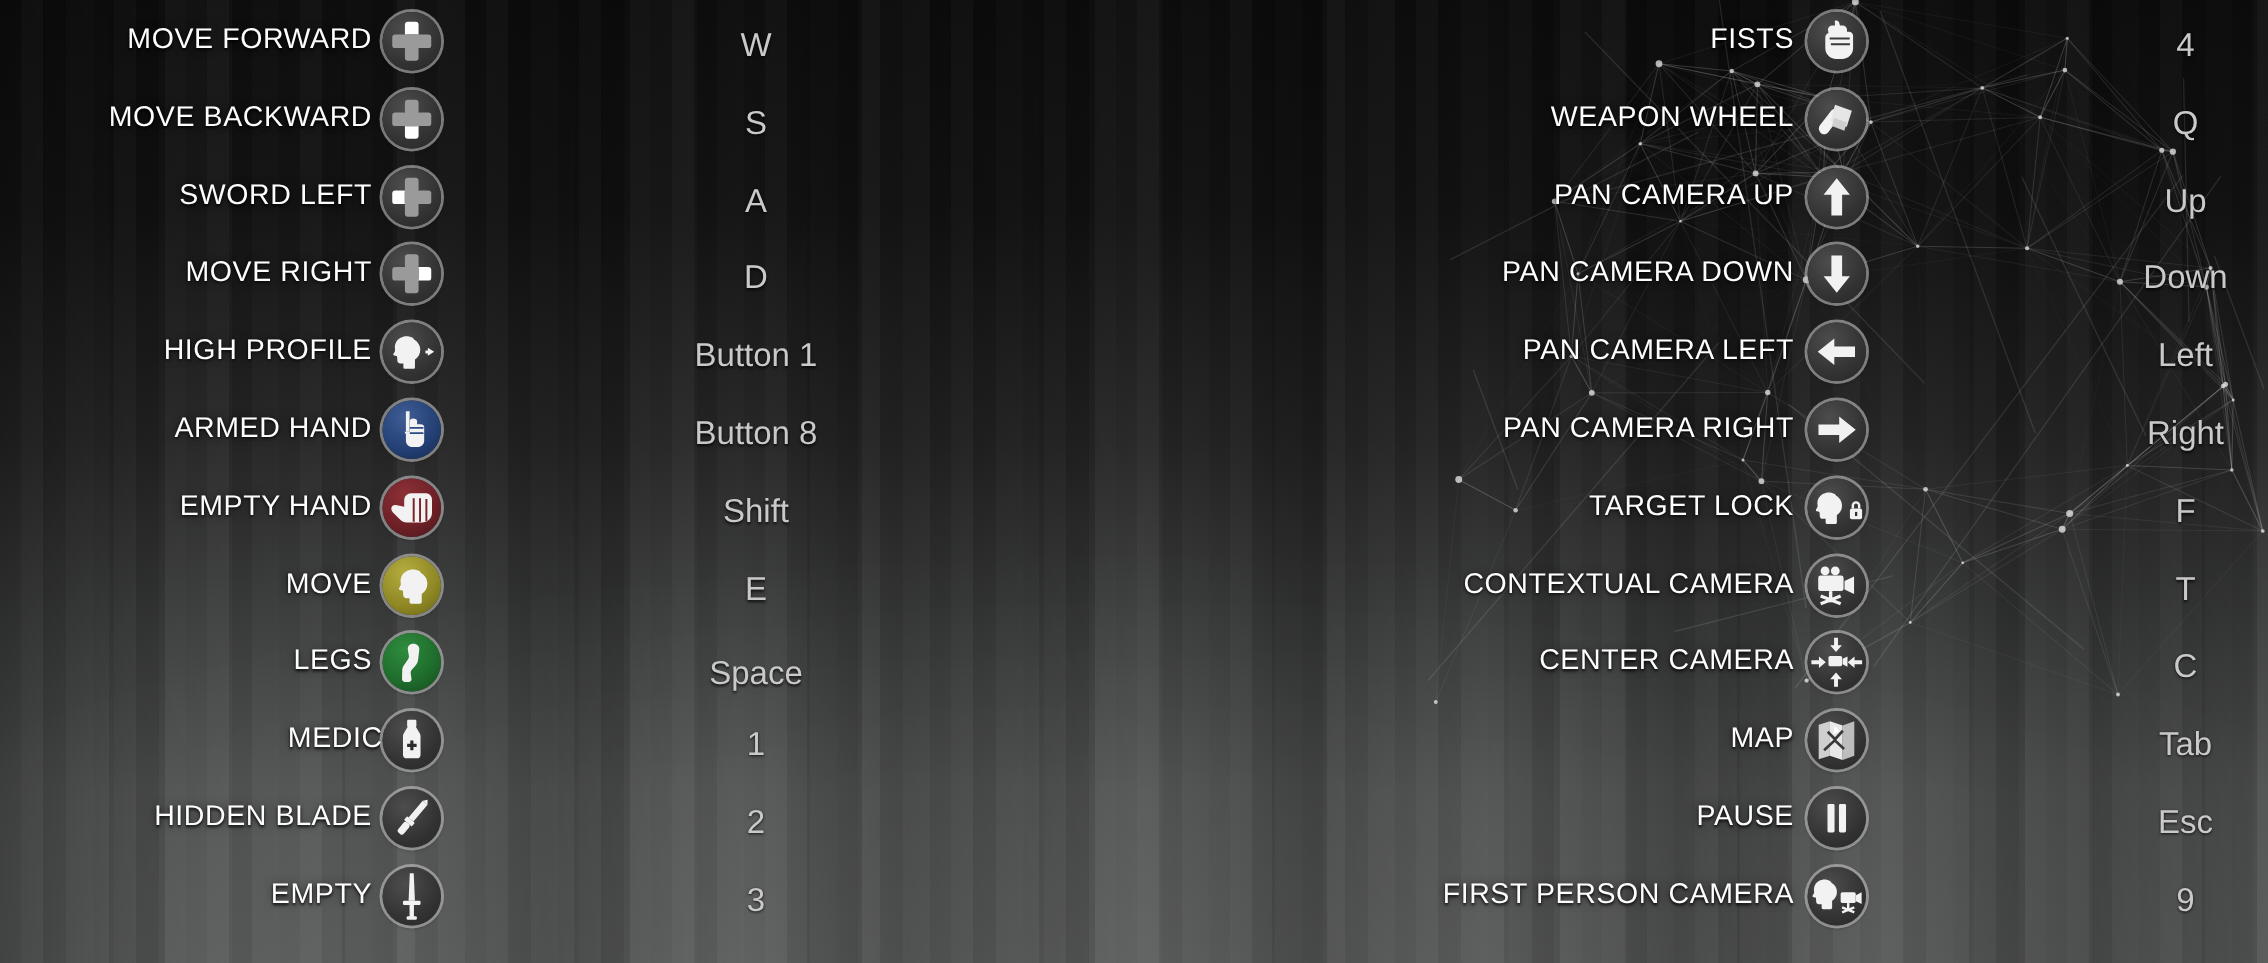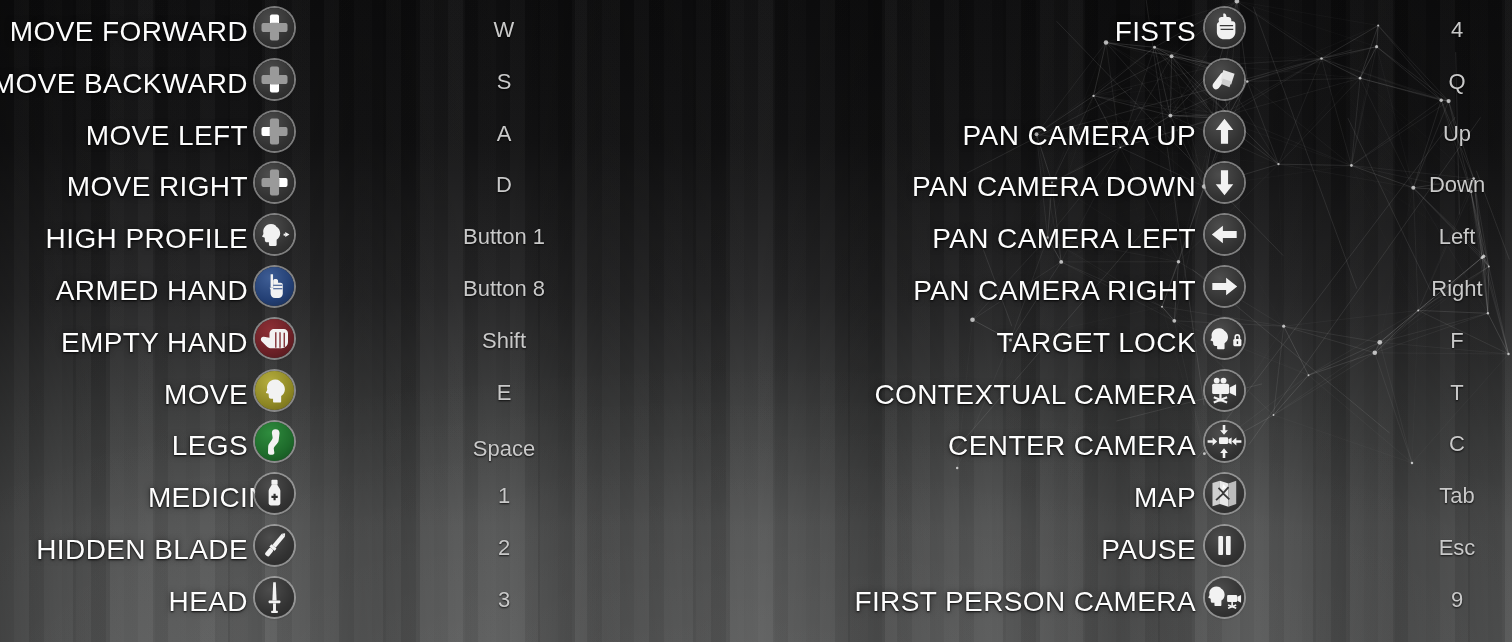--- a/index.html
+++ b/index.html
@@ -66,21 +66,21 @@
     position:absolute;inset:0;
     background:radial-gradient(120% 90% at 50% 105%, rgba(255,255,255,0.05) 0%, rgba(0,0,0,0) 55%);
     pointer-events:none;
   }
   #net{position:absolute;right:0;top:0;width:560px;height:470px;pointer-events:none;opacity:.85;}
 
   .col{position:absolute;top:0;height:642px;}
   .row{position:absolute;height:52px;display:flex;align-items:center;}
 
   .label{
-    font-size:28px;letter-spacing:.4px;color:#fdfdfd;white-space:nowrap;
+    font-size:19px;letter-spacing:.4px;color:#fdfdfd;white-space:nowrap;
     text-shadow:0 1px 2px rgba(0,0,0,.85), 0 0 6px rgba(0,0,0,.5);
     text-align:left;
   }
   .keyval{
     font-size:22px;color:#c9c9c9;white-space:nowrap;text-align:center;
     text-shadow:0 1px 2px rgba(0,0,0,.8);
   }
 
   .icon{
     width:39px;height:39px;border-radius:50%;
@@ -485,21 +485,21 @@
             <rect x="9.2" y="4" width="5.6" height="6" rx="1.2" fill="#9a9a9a"></rect>
             <rect x="9.2" y="14" width="5.6" height="6" rx="1.2" fill="#ffffff"></rect>
             <rect x="4" y="9.2" width="6" height="5.6" rx="1.2" fill="#9a9a9a"></rect>
             <rect x="14" y="9.2" width="6" height="5.6" rx="1.2" fill="#9a9a9a"></rect>
             <rect x="9" y="9" width="6" height="6" rx="1" fill="#9a9a9a"></rect>
           </svg>
         </div>
         <div class="keyval" style="position: absolute; left: 394px; width: 220px; top: 15px;">S</div>
       </div>
       <div class="row" style="left: 0px; top: 105.6px; width: 1512px;">
-        <div class="label" style="position: absolute; right: 1264px; top: 14px;">MOVE LEFT</div>
+        <div class="label" style="position: absolute; right: 1264px; top: 14px;">SWORD LEFT</div>
         <div class="icon" style="position: absolute; left: 255px; top: 6px;">
           <svg width="39" height="39" viewBox="0 0 24 24">
             <rect x="9.2" y="4" width="5.6" height="6" rx="1.2" fill="#9a9a9a"></rect>
             <rect x="9.2" y="14" width="5.6" height="6" rx="1.2" fill="#9a9a9a"></rect>
             <rect x="4" y="9.2" width="6" height="5.6" rx="1.2" fill="#ffffff"></rect>
             <rect x="14" y="9.2" width="6" height="5.6" rx="1.2" fill="#9a9a9a"></rect>
             <rect x="9" y="9" width="6" height="6" rx="1" fill="#9a9a9a"></rect>
           </svg>
         </div>
         <div class="keyval" style="position: absolute; left: 394px; width: 220px; top: 15px;">A</div>
@@ -591,21 +591,21 @@
               <rect x="10.8" y="3.6" width="2.6" height="9" fill="#f2f2f2"></rect>
               <path d="M10.8 3.6h2.6l-1.3-1.6z" fill="#f2f2f2"></path>
               <rect x="10" y="12.6" width="4.2" height="2" rx=".4" fill="#f2f2f2"></rect>
               <rect x="10.6" y="14.6" width="3" height="5.4" rx="1" fill="#f2f2f2"></rect>
             </g>
           </svg>
         </div>
         <div class="keyval" style="position: absolute; left: 394px; width: 220px; top: 15px;">2</div>
       </div>
       <div class="row" style="left: 0px; top: 571.8px; width: 1512px;">
-        <div class="label" style="position: absolute; right: 1264px; top: 14px;">HEAD</div>
+        <div class="label" style="position: absolute; right: 1264px; top: 14px;">EMPTY</div>
         <div class="icon" style="position: absolute; left: 255px; top: 6px;">
           <svg width="39" height="39" viewBox="0 0 24 24">
             <path d="M11.2 2.6h1.6l.5 11.2h-2.6z" fill="#f2f2f2"></path>
             <rect x="8.4" y="13.8" width="7.2" height="1.8" rx=".5" fill="#f2f2f2"></rect>
             <rect x="11.1" y="15.6" width="1.8" height="5.4" fill="#f2f2f2"></rect>
             <rect x="9.9" y="20.2" width="4.2" height="1.4" rx=".5" fill="#f2f2f2"></rect>
           </svg>
         </div>
         <div class="keyval" style="position: absolute; left: 394px; width: 220px; top: 15px;">3</div>
       </div>
@@ -616,20 +616,21 @@
         <div class="icon" style="position: absolute; left: 1205px; top: 6px;">
           <svg width="39" height="39" viewBox="0 0 24 24">
             <path d="M8.4 7.2c0-1 .8-1.7 1.8-1.7h4.2c1 0 1.8.7 1.8 1.7v.9h.8c1 0 1.7.7 1.7 1.7v5.1c0 2.4-2 4.4-4.5 4.4h-2.4c-2.5 0-4.5-2-4.5-4.4v-4.4c0-.9.5-1.6 1.3-1.9z" fill="#f2f2f2"></path>
             <path d="M9.1 10.9h8.2M9.6 13.2h7.8" stroke="#3a3a3a" stroke-width=".8"></path>
             <path d="M11.2 3.6c.8-.4 1.6 0 1.8.8l.4 1.5h-2.1z" fill="#f2f2f2"></path>
           </svg>
         </div>
         <div class="keyval" style="position: absolute; left: 1347px; width: 220px; top: 15px;">4</div>
       </div>
       <div class="row" style="left: 0px; top: 53.8px; width: 1512px;">
+        <div class="label" style="position: absolute; right: 316px; top: 14px;">WEAPON WHEEL</div>
         <div class="icon" style="position: absolute; left: 1205px; top: 6px;">
           <svg width="39" height="39" viewBox="0 0 24 24">
             <path d="M5.4 17.6c-.9-1-1-2.2-.3-3.1l4.6-6c.8-1 2.2-1.1 3.1-.3.9.8 1 2.2.2 3.2l-4.5 5.9c-.8 1-2.2 1.2-3.1.3z" fill="#f2f2f2"></path>
             <path d="M11.3 6.1l6.9 2.4-2.1 6.6-6.6-2.5z" fill="#e6e6e6"></path>
             <path d="M10.9 11.4l5.3 1.9-1.1 3.4-5.1-1.9z" fill="#cfcfcf"></path>
           </svg>
         </div>
         <div class="keyval" style="position: absolute; left: 1347px; width: 220px; top: 15px;">Q</div>
       </div>
       <div class="row" style="left: 0px; top: 105.6px; width: 1512px;">

